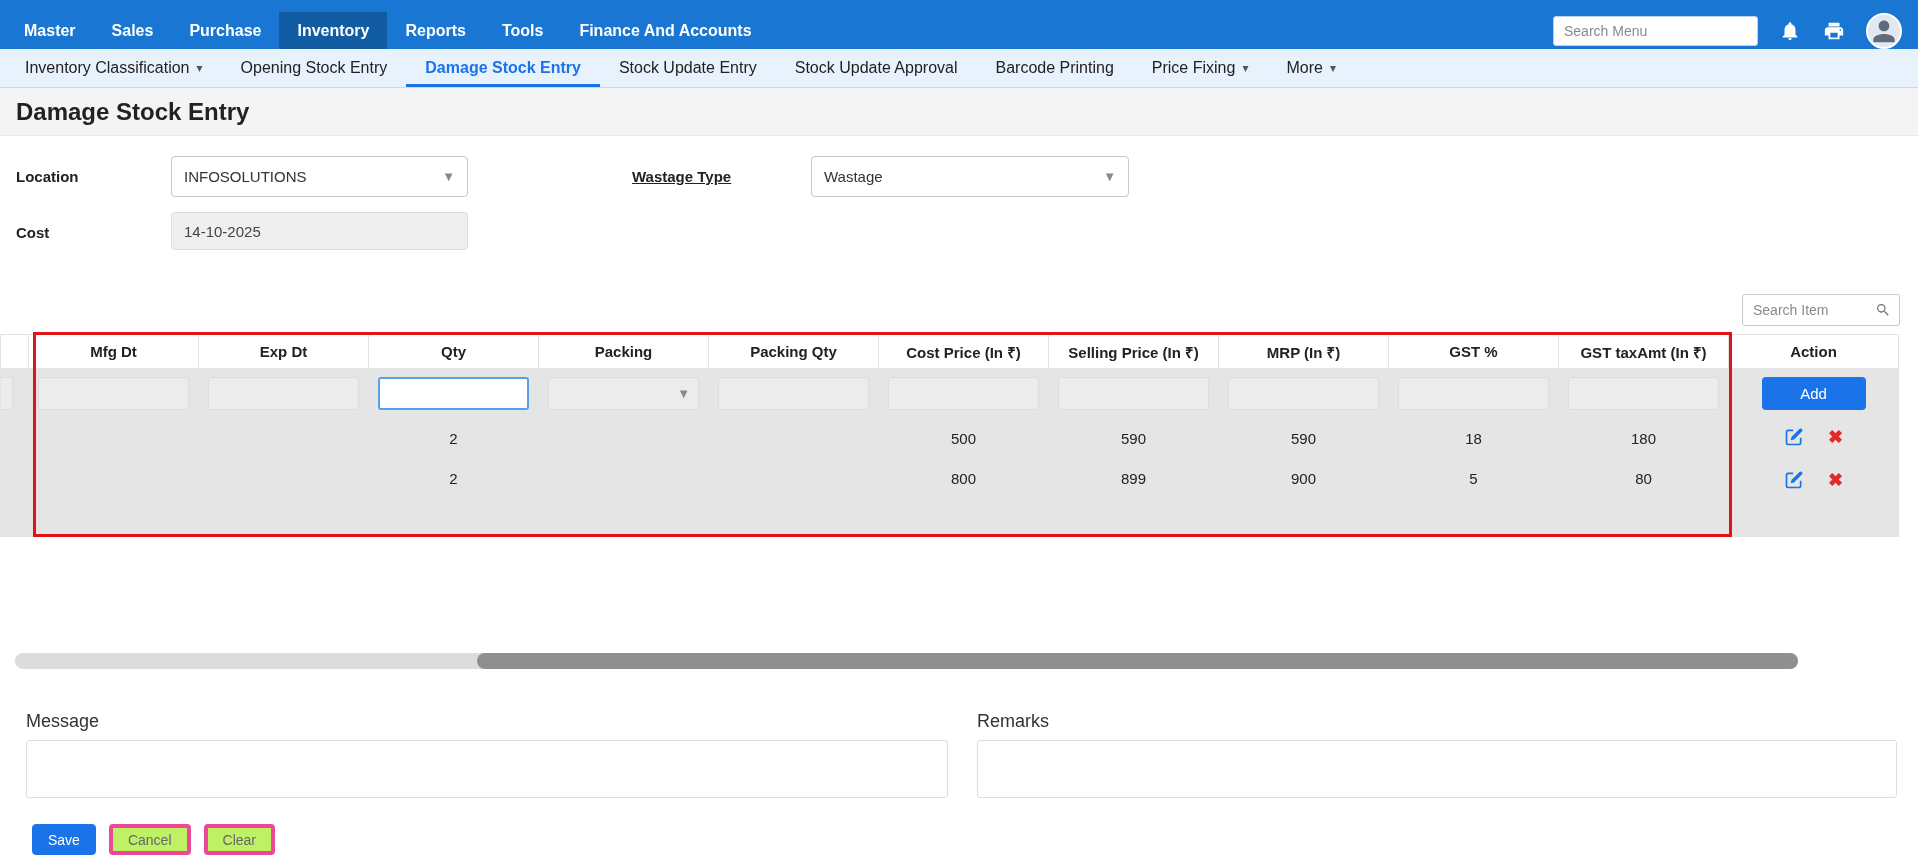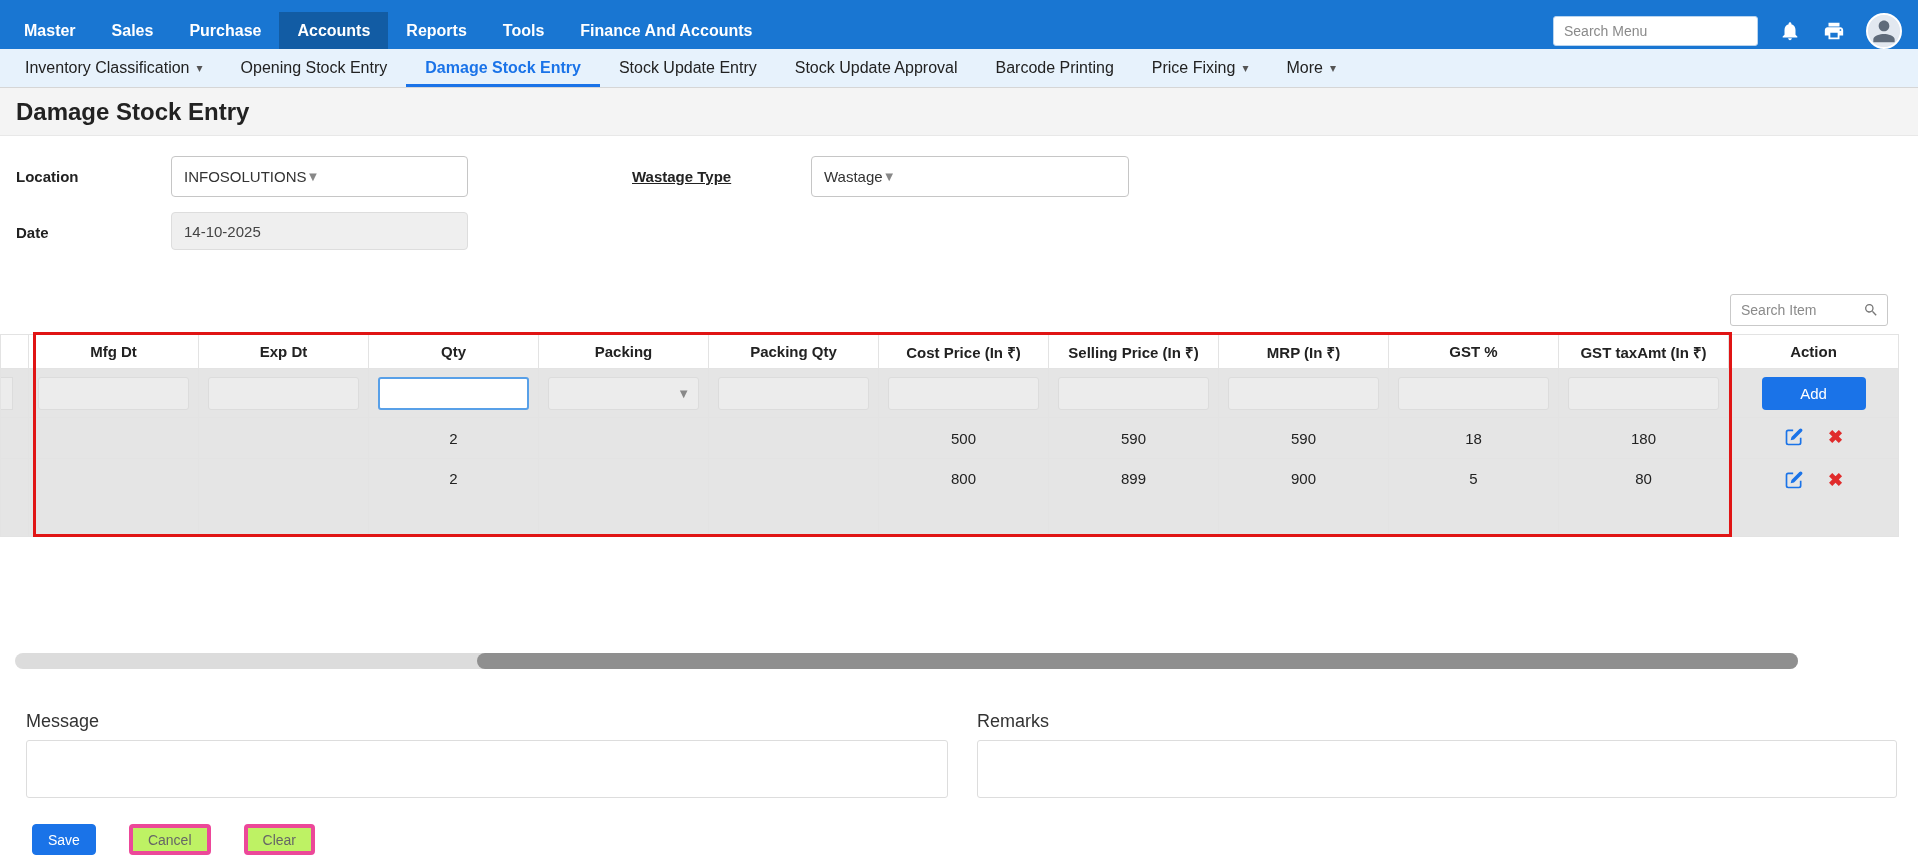--- a/index.html
+++ b/index.html
@@ -43,32 +43,32 @@
 
   
   .titlebar { height:48px; background:#f4f4f4; border-bottom:1px solid #e8e8e8; display:flex; align-items:center; padding:0 16px; }
   .titlebar h1 { margin:0; font-size:24px; font-weight:700; color:#222; }
 
   
   .form-section { position:relative; height:118px; }
   .form-label { position:absolute; font-size:15px; font-weight:700; color:#222; line-height:41px; }
   .select-box {
     position:absolute; height:41px; border:1px solid #c6c6c6; border-radius:4px; background:#fff;
-    display:flex; align-items:center; padding:16px 12px;
+    display:flex; align-items:center; justify-content:space-between; padding:16px 12px;
     font-size:15px; color:#333; cursor:pointer;
   }
   .select-caret { color:#888; font-size:13px; }
   .date-input {
     position:absolute; height:38px; width:297px; background:#efefef; border:1px solid #ddd;
     border-radius:4px; padding:0 12px; font-size:15px; color:#444; font-family:inherit;
   }
 
   
   .table-section { position:relative; margin-top:40px; }
-  .search-row { display:flex; justify-content:flex-end; padding-right:30px; margin-bottom:8px; }
+  .search-row { display:flex; justify-content:flex-end; padding-right:18px; margin-bottom:8px; }
   .search-item {
     width:158px; height:32px; border:1px solid #c9c9c9; border-radius:3px; background:#fff;
     display:flex; align-items:center; padding:0 8px; gap:6px;
   }
   .search-item input { flex:1; min-width:0; border:none; outline:none; font-size:14px; font-family:inherit; color:#333; }
   .search-item input::placeholder { color:#8a8a8a; }
 
   table.entry-table { border-collapse:collapse; table-layout:fixed; width:1898px; background:#e5e5e5; }
   .entry-table th, .entry-table td { border:1px solid #e3e3e3; padding:0 9px; text-align:center; }
   .entry-table th { height:34px; font-size:15px; font-weight:700; color:#222; background:#fff; }
@@ -108,33 +108,33 @@
   .footer-row { display:flex; gap:29px; margin:42px 0 0 26px; }
   .footer-field label { display:block; font-size:18px; color:#333; margin-bottom:8px; }
   .footer-field textarea {
     display:block; border:1px solid #ddd; border-radius:3px; height:58px; resize:none;
     font-family:inherit; font-size:14px; padding:6px 8px; outline:none;
   }
   .ta-message { width:922px; }
   .ta-remarks { width:920px; }
 
   
-  .btn-row { display:flex; gap:33px; margin:26px 0 0 32px; }
+  .btn-row { display:flex; gap:13px; margin:26px 0 0 32px; }
   .btn { height:31px; border-radius:4px; font-size:14px; font-family:inherit; padding:0 15px; cursor:pointer; }
   .btn-save { background:#1a73e8; color:#fff; border:1px solid #1a73e8; }
   .btn-plain { background:#bef264; color:#666; border:4px solid #ec4899; }
 </style>
 </head>
 <body>
 
 <div class="topnav">
   <div class="nav-item">Master</div>
   <div class="nav-item">Sales</div>
   <div class="nav-item">Purchase</div>
-  <div class="nav-item active">Accounts</div>
+  <div class="nav-item active">Inventory</div>
   <div class="nav-item">Reports</div>
   <div class="nav-item">Tools</div>
   <div class="nav-item">Finance And Accounts</div>
   <div class="topnav-right">
     <input class="menu-search" type="text" placeholder="Search Menu" style="">
     <span class="top-icon">
       <svg viewBox="0 0 24 24" width="22" height="22">
           <path d="M12 22c1.1 0 2-.9 2-2h-4c0 1.1.9 2 2 2zm6-6v-5c0-3.07-1.63-5.64-4.5-6.32V4c0-.83-.67-1.5-1.5-1.5S10.5 3.17 10.5 4v.68C7.64 5.36 6 7.92 6 11v5l-2 2v1h16v-1l-2-2z" fill="#ffffff"></path>
         </svg>
     </span>
@@ -192,21 +192,21 @@
     <span>INFOSOLUTIONS</span>
     <span class="select-caret">▼</span>
   </div>
 
   <span class="form-label" style="left:632px; top:20px;text-decoration:underline;">Wastage Type</span>
   <div class="select-box" style="left:811px; top:20px; width:318px;">
     <span>Wastage</span>
     <span class="select-caret">▼</span>
   </div>
 
-  <span class="form-label" style="left:16px; top:76px;">Date</span>
+  <span class="form-label" style="left:16px; top:76px;">Cost</span>
   <input class="date-input" style="left: 171px; top: 76px;" type="text" readonly="" value="14-10-2025">
 </div>
 
 <div class="table-section">
   <div class="search-row">
     <div class="search-item">
       <input type="text" placeholder="Search Item" style="">
       <svg viewBox="0 0 24 24" width="16" height="16">
           <path d="M15.5 14h-.79l-.28-.27a6.5 6.5 0 1 0-.7.7l.27.28v.79l5 4.99L20.49 19l-4.99-5zm-6 0A4.5 4.5 0 1 1 14 9.5 4.5 4.5 0 0 1 9.5 14z" fill="#777"></path>
         </svg>

